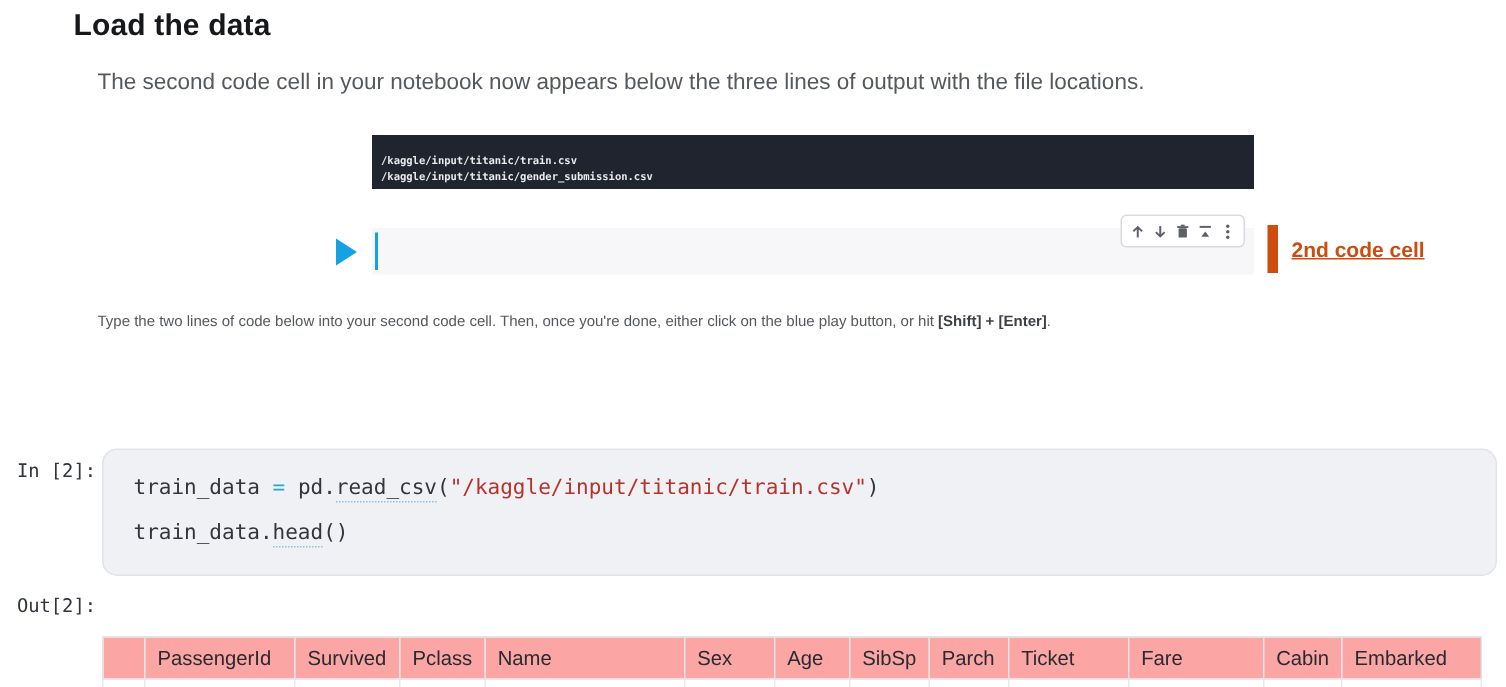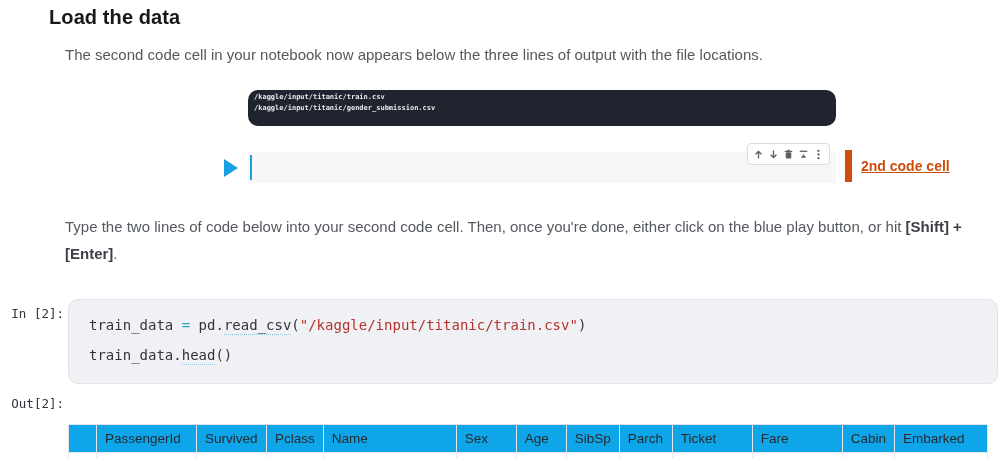--- a/index.html
+++ b/index.html
@@ -3,27 +3,27 @@
 <meta charset="utf-8">
 <style>
   * { margin:0; padding:0; box-sizing:border-box; }
   html,body { width:1004px; height:458px; background:#ffffff; overflow:hidden;
               font-family:"Liberation Sans", sans-serif; position:relative; }
   .abs { position:absolute; }
 
   
   #page-title { left:49px; top:6px; font-size:20px; font-weight:700; color:#17181c; letter-spacing:.1px; }
   #intro-text { left:65px; top:46px; width:920px; font-size:15px; color:#54585f; }
-  #instruction-text { left:65px; top:213px; width:932px; font-size:15px; color:#54585f; line-height:27px; }
+  #instruction-text { left:65px; top:201px; width:932px; font-size:10px; color:#54585f; line-height:27px; }
   #instruction-text b { color:#3d4147; }
 
   
   #terminal { left:248px; top:90px; width:588px; height:36px; background:#20242e;
-              padding:2px 6px; font-family:"DejaVu Sans Mono", monospace;
-              font-size:7px; font-weight:700; color:#e8eaed; line-height:10.5px;border-radius:10px; }
+              padding:12px 6px; font-family:"DejaVu Sans Mono", monospace;
+              font-size:7px; font-weight:700; color:#e8eaed; line-height:10.5px; }
   .term-line { white-space:pre; }
 
   
   #play-button { left:224px; top:159px; width:0; height:0; cursor:pointer;
                  border-left:14px solid var(--accent-blue,#16a2e2);
                  border-top:9px solid transparent; border-bottom:9px solid transparent; }
   #cell-body { left:248px; top:152px; width:588px; height:31px; background:#f7f7f9; }
   #cell-cursor { position:absolute; left:2px; top:3px; width:2px; height:25px;
                  background:var(--accent-blue,#16a2e2); }
   #cell-toolbar { left:747px; top:143px; height:22px; background:#ffffff;
@@ -46,21 +46,21 @@
   #code-box { left:68px; top:299px; width:930px; height:85px; background:#eff1f4;
               border:1px solid #e0e3e8; border-radius:10px; padding:10px 20px 0 20px;
               font-family:"DejaVu Sans Mono", monospace; font-size:14px; color:#34353c; }
   .code-line { line-height:30px; white-space:pre; }
   .tok-operator { color:var(--code-operator-cyan,#2fa7c0); }
   .tok-string   { color:var(--code-string-red,#b5332d); }
   .tok-function { border-bottom:1.5px dotted #8fc1e3; padding-bottom:1px;text-align:center; }
 
   
   #out-table { left:68px; top:424px; border-collapse:collapse; background:#fff; }
-  #out-table th { background:#0ea5e9; border:1px solid #e2e4e8; font-weight:400;
+  #out-table th { background:#fca5a5; border:1px solid #e2e4e8; font-weight:400;
                   font-size:13.5px; color:#272b31; text-align:left; padding:5px 8px; height:28px; }
   #out-table td { border:1px solid #e7e9ec; background:#fff; height:30px; }
 </style>
 </head>
 <body>
 
 <h1 class="abs" id="page-title">Load the data</h1>
 <p class="abs" id="intro-text">The second code cell in your notebook now appears below the three lines of output with the file locations.</p>
 
 <div class="abs" id="terminal">

